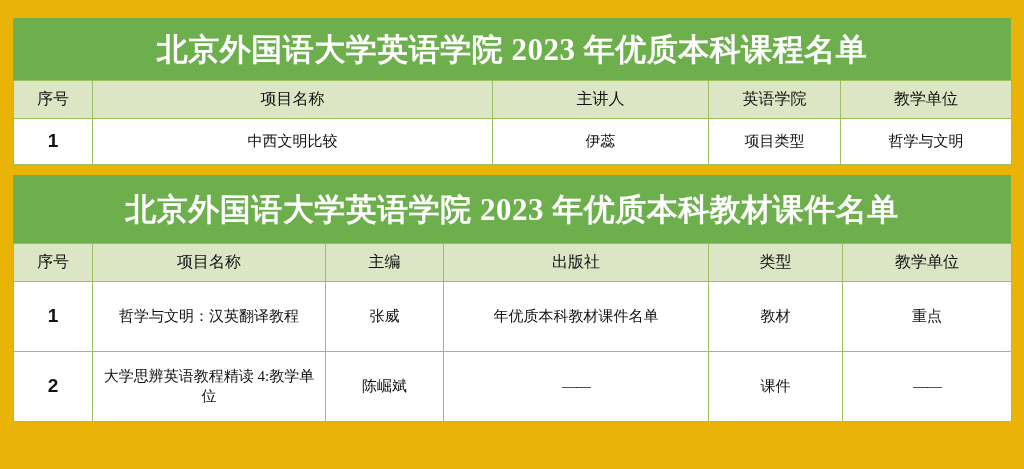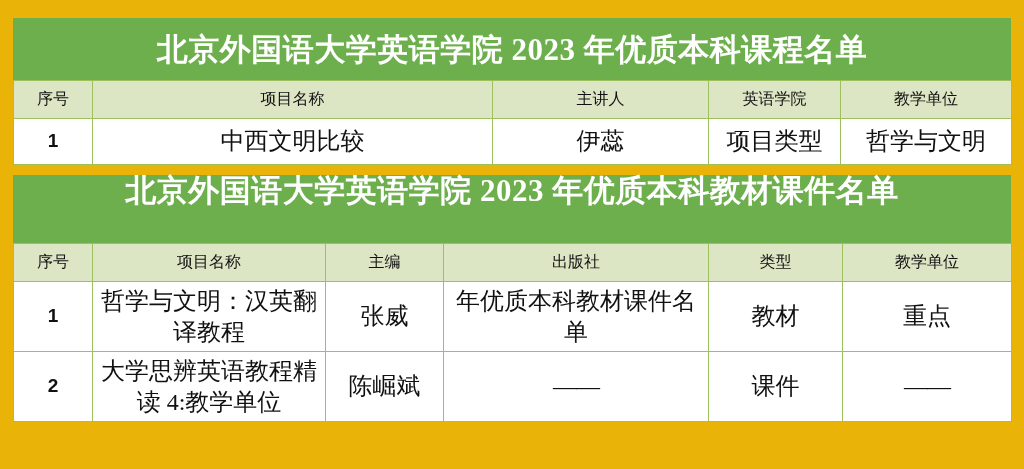--- a/index.html
+++ b/index.html
@@ -38,34 +38,35 @@
     box-sizing: border-box;
   }
   .banner-1 {
     height: 62px;
     font-size: 31px;
     padding-top: 16px;
   }
   .banner-2 {
     height: 68px;
     font-size: 31px;
+    padding-top: 19px;
   }
 
   
   table.grid {
     border-collapse: collapse;
     width: 998px;
     table-layout: fixed;
   }
   table.grid td {
     border: 1px solid #9DBF5E;
     text-align: center;
     vertical-align: middle;
     color: #111111;
-    font-size: 24px;
+    font-size: 15px;
     line-height: 1.28;
     padding: 3px 4px;
     box-sizing: border-box;
     word-break: break-word;
   }
   table.grid tr.hdr td {
     background: #DCE6C4;
     height: 38px;
     font-size: 16px;
   }

